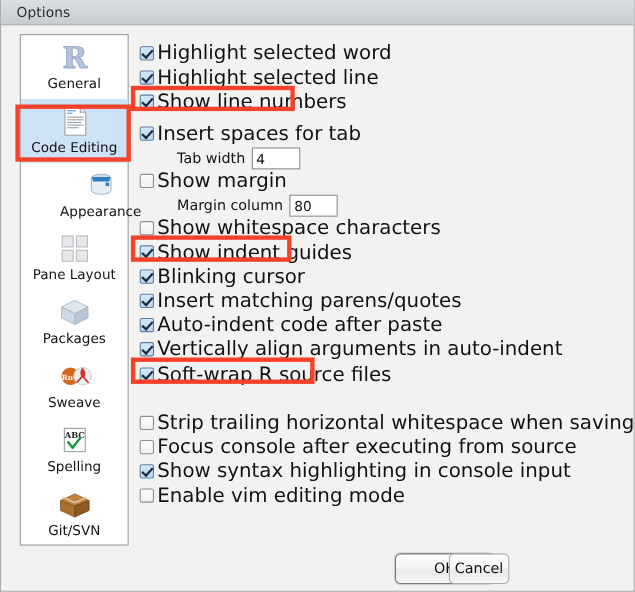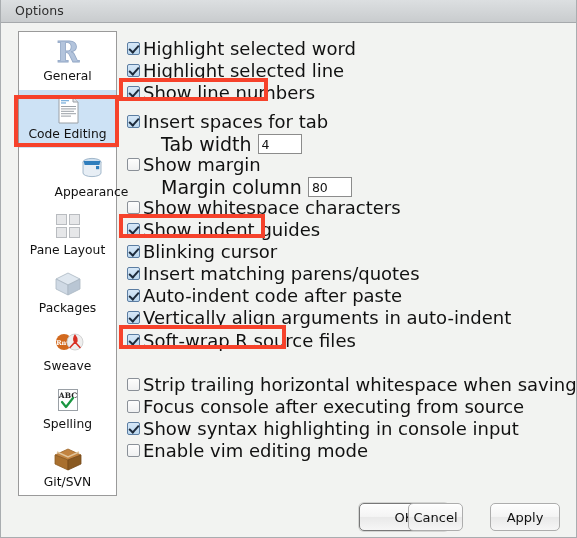--- a/index.html
+++ b/index.html
@@ -136,21 +136,21 @@
 
   
   .sub-row {
     position: absolute;
     height: 24px;
     display: flex;
     align-items: center;
     white-space: nowrap;
   }
   .sub-label {
-    font-size: 19px;
+    font-size: 13px;
     color: #111111;
     margin-right: 6px;
   }
   .txtbox {
     background: #ffffff;
     border: 1px solid #8c8c8c;
     box-sizing: border-box;
     height: 20px;
     font-size: 12.5px;
     color: #111111;
@@ -372,15 +372,14 @@
 
   <div id="annotations">
       <div class="redbox" style="left: 118px; top: 78px; width: 149px; height: 23px; border-color: rgb(246, 66, 43);"></div>
       <div class="redbox" style="left: 13px; top: 95px; width: 105px; height: 52px; border-color: rgb(246, 66, 43);"></div>
       <div class="redbox" style="left: 118px; top: 214px; width: 146px; height: 24px; border-color: rgb(246, 66, 43);"></div>
       <div class="redbox" style="left: 118px; top: 325px; width: 167px; height: 24px; border-color: rgb(246, 66, 43);"></div>
     </div>
 
   <div class="btn default" style="left:327px; top:503px; width:90px;margin-left:31px;">OK</div>
   <div class="btn" style="left:407px; top:503px; width:55px;">Cancel</div>
-  <div class="btn" style="left:489px; top:503px; width:70px;">Apply</div>
 
 </div>
 
 </body></html>

